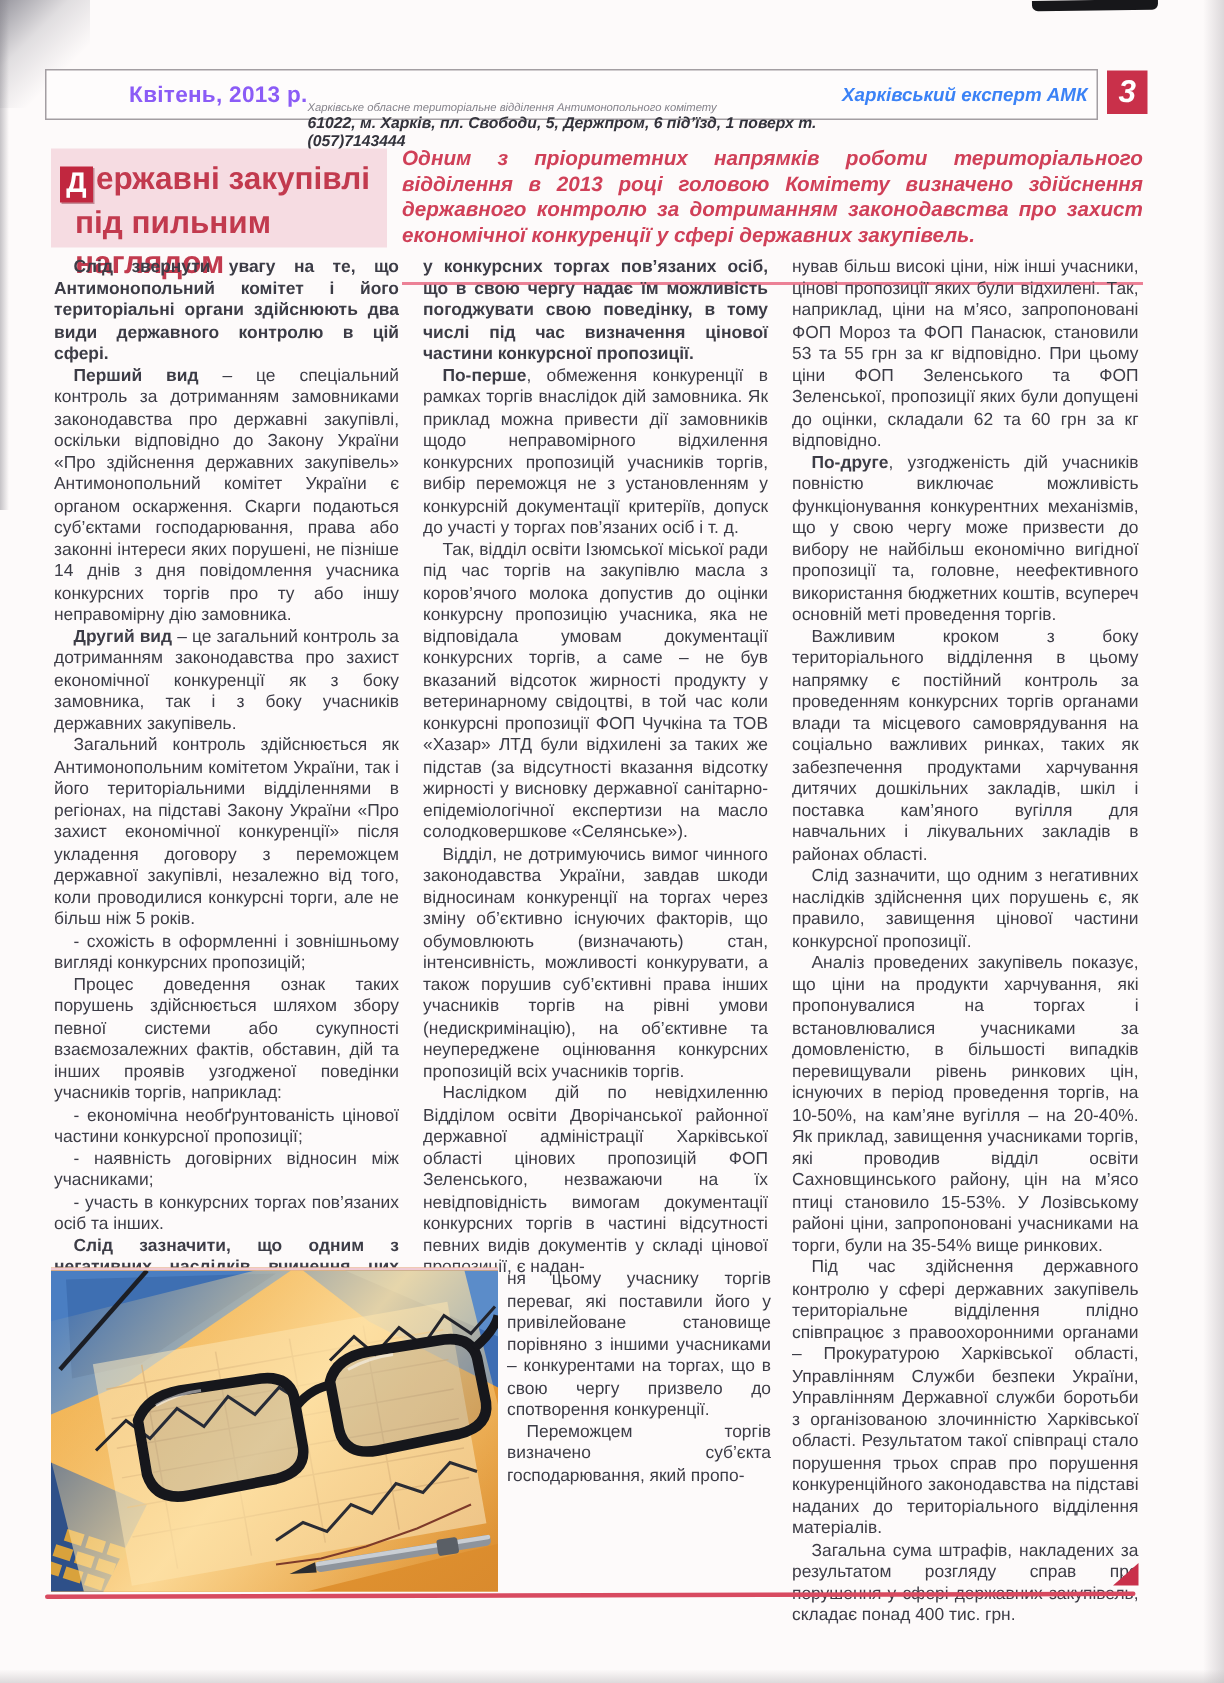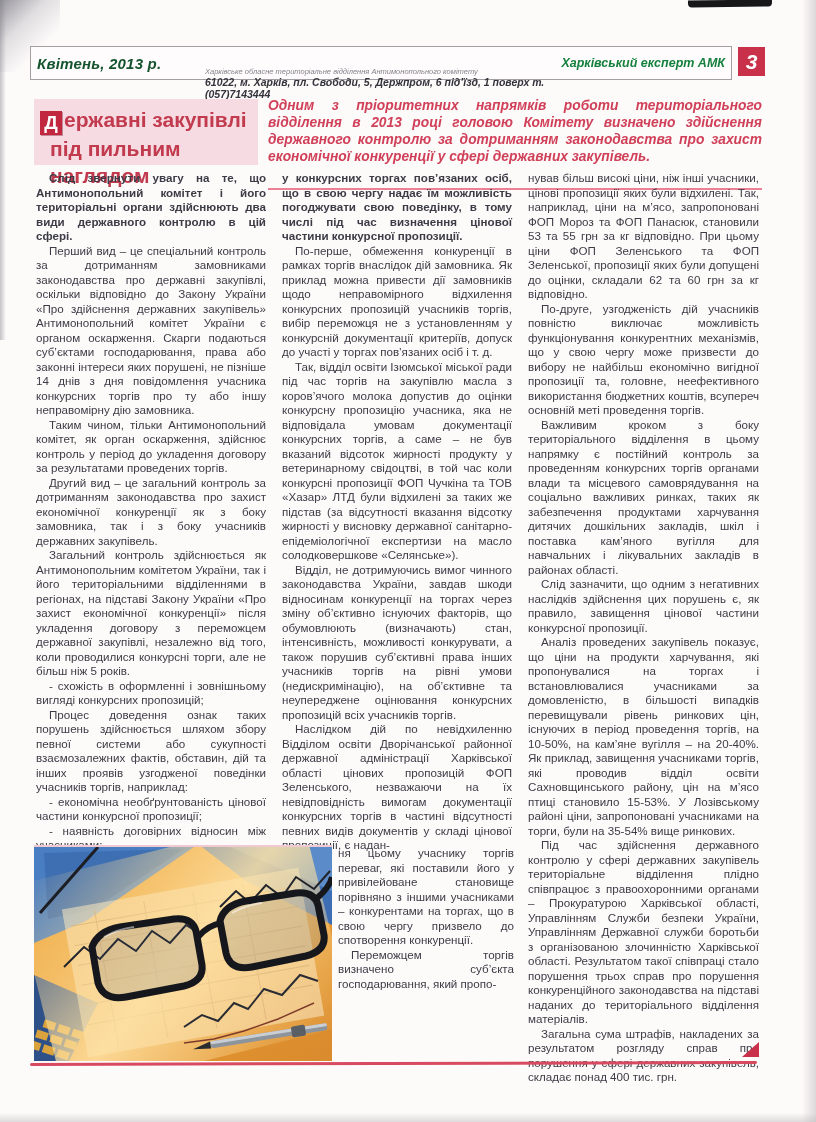--- a/index.html
+++ b/index.html
@@ -15,25 +15,25 @@
   .scan-left-edge{position:absolute;left:0;top:0;width:6px;height:340px;background:linear-gradient(to right,rgba(130,128,136,.45),rgba(255,255,255,0));}
   .scan-right-edge{position:absolute;right:0;top:0;width:14px;height:1122px;background:linear-gradient(to left,#dcd8da,rgba(255,255,255,0));}
   .scan-bottom-edge{position:absolute;left:0;bottom:0;width:816px;height:9px;background:linear-gradient(to top,rgba(190,186,188,.5),rgba(255,255,255,0));}
 
   
   .masthead{
     position:absolute;left:30px;top:46px;width:702px;height:34px;
     border:1px solid #a39ea2;background:#fefcfc;
     display:flex;align-items:center;box-sizing:border-box;padding:0 6px;
   }
-  .mh-date{width:168px;text-align:left;font-style:italic;font-weight:bold;font-size:15px;color:#14532d;letter-spacing:.2px;}
+  .mh-date{width:168px;text-align:right;font-weight:bold;font-size:15px;color:#8b5cf6;letter-spacing:.2px;}
   .mh-center{flex:1;line-height:1.1;margin-top:42px;}
   .mh-org{font-size:7.5px;font-style:italic;color:#85838b;}
   .mh-address{font-size:10.5px;font-style:italic;font-weight:bold;color:#33333c;margin-top:1px;}
-  .mh-pub{width:172px;text-align:right;font-style:italic;font-weight:bold;font-size:12.5px;color:#15803d;}
+  .mh-pub{width:172px;text-align:right;font-style:italic;font-weight:bold;font-size:12.5px;color:#3b82f6;}
   .page-badge{
     position:absolute;left:738px;top:47px;width:27px;height:29px;
     background:#c9304a;color:#fff;font-style:italic;font-weight:bold;font-size:21px;
     display:flex;align-items:center;justify-content:center;
   }
 
   
   .title-box{
     position:absolute;left:34px;top:99px;width:224px;height:66px;
     background:#f6dce2;box-sizing:border-box;padding:7px 6px 0 6px;
@@ -54,21 +54,21 @@
 
   
   .col{position:absolute;top:171px;font-size:11.6px;line-height:14.5px;text-align:justify;}
   .col-1{left:36px;width:230px;}
   .col-2{left:282px;width:230px;}
   .col-3{left:528px;width:231px;}
   .col-2n{position:absolute;left:338px;top:846px;width:176px;font-size:11.6px;line-height:14.5px;text-align:justify;}
   .para{margin:0;text-indent:13px;}
   .para.noindent{text-indent:0;}
   .para.allbold{font-weight:bold;}
-  .para b{font-weight:normal;}
+  .para b{font-weight:bold;}
 
   
   .photo{
     position:absolute;left:34px;top:845px;width:298px;height:216px;
     border-top:2px solid #f0c9d2;box-sizing:border-box;overflow:hidden;background:#e09a35;
   }
   .photo svg{display:block;}
 
   
   .bottom-rule{position:absolute;left:30px;top:1062px;width:727px;height:3px;background:#d84a60;border-radius:2px;transform:rotate(-.15deg);}
@@ -99,21 +99,20 @@
 <div class="title-box">
   <div><span class="dropcap">Д</span><span>ержавні закупівлі</span></div>
   <div class="title-line2">під пильним наглядом</div>
 </div>
 
 <div class="lede">Одним з пріоритетних напрямків роботи територіального відділення в 2013 році головою Комітету визначено здійснення державного контролю за дотриманням законодавства про захист економічної конкуренції у сфері державних закупівель.</div>
 
 <div class="col col-1">
     <p class="para allbold">Слід звернути увагу на те, що Антимонопольний комітет і його територіальні органи здійснюють два види державного контролю в цій сфері.</p>
     <p class="para"><b>Перший вид</b> – це спеціальний контроль за дотриманням замовниками законодавства про державні закупівлі, оскільки відповідно до Закону України «Про здійснення державних закупівель» Антимонопольний комітет України є органом оскарження. Скарги подаються суб’єктами господарювання, права або законні інтереси яких порушені, не пізніше 14 днів з дня повідомлення учасника конкурсних торгів про ту або іншу неправомірну дію замовника.</p>
-    <p class="para">Таким чином, тільки Антимонопольний комітет, як орган оскарження, здійснює контроль у період до укладення договору за результатами проведених торгів.</p>
     <p class="para"><b>Другий вид</b> – це загальний контроль за дотриманням законодавства про захист економічної конкуренції як з боку замовника, так і з боку учасників державних закупівель.</p>
     <p class="para">Загальний контроль здійснюється як Антимонопольним комітетом України, так і його територіальними відділеннями в регіонах, на підставі Закону України «Про захист економічної конкуренції» після укладення договору з переможцем державної закупівлі, незалежно від того, коли проводилися конкурсні торги, але не більш ніж 5 років.</p>
     <p class="para">- схожість в оформленні і зовнішньому вигляді конкурсних пропозицій;</p>
     <p class="para">Процес доведення ознак таких порушень здійснюється шляхом збору певної системи або сукупності взаємозалежних фактів, обставин, дій та інших проявів узгодженої поведінки учасників торгів, наприклад:</p>
     <p class="para">- економічна необґрунтованість цінової частини конкурсної пропозиції;</p>
     <p class="para">- наявність договірних відносин між учасниками;</p>
     <p class="para">- участь в конкурсних торгах пов’язаних осіб та інших.</p>
     <p class="para allbold">Слід зазначити, що одним з негативних наслідків вчинення цих порушень є участь</p>
   </div>
 <div class="col col-2">

